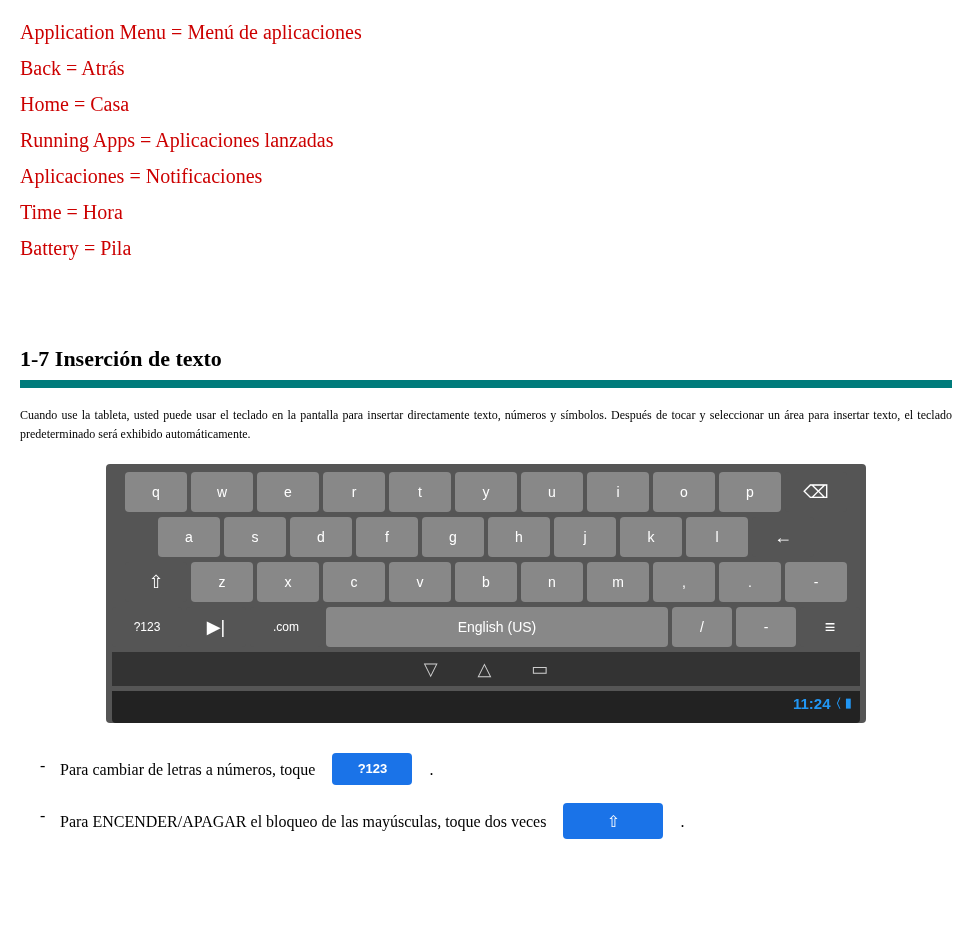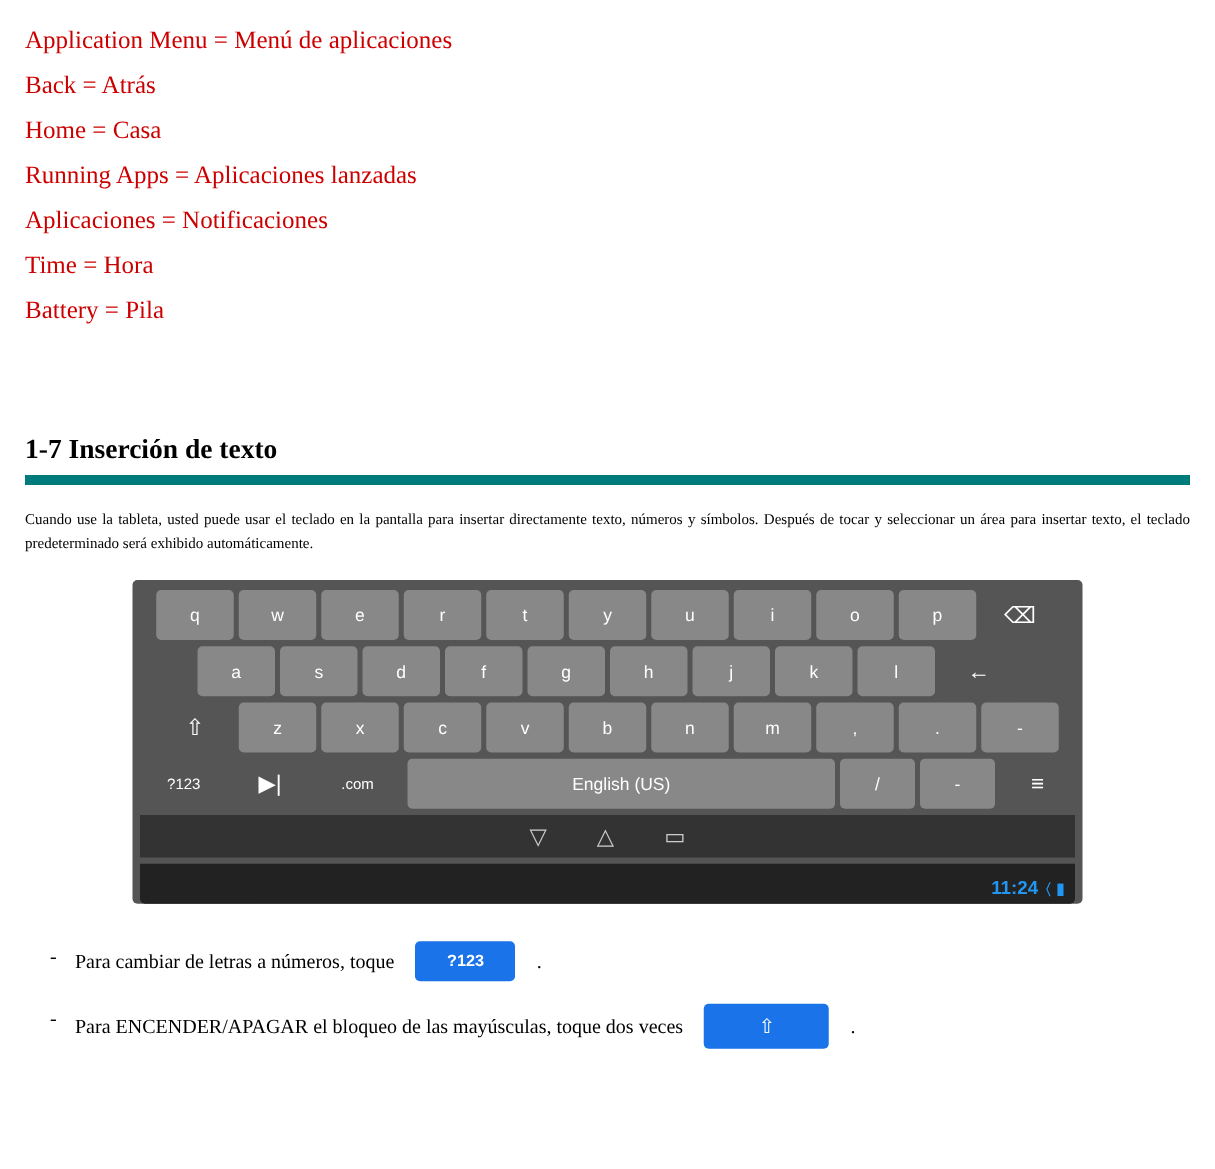--- a/index.html
+++ b/index.html
@@ -115,21 +115,21 @@
     }
     .kb-key.next-key {
       background: #555;
       min-width: 48px;
       max-width: 60px;
     }
     .kb-status-bar {
       background: #222;
       display: flex;
       justify-content: flex-end;
-      align-items: flex-end;
+      align-items: flex-start;
       padding: 4px 8px;
       height: 32px;
       margin-top: 5px;
       border-radius: 0 0 4px 4px;
     }
     .kb-status-time {
       color: #2196f3;
       font-size: 15px;
       font-family: sans-serif;
       font-weight: bold;

